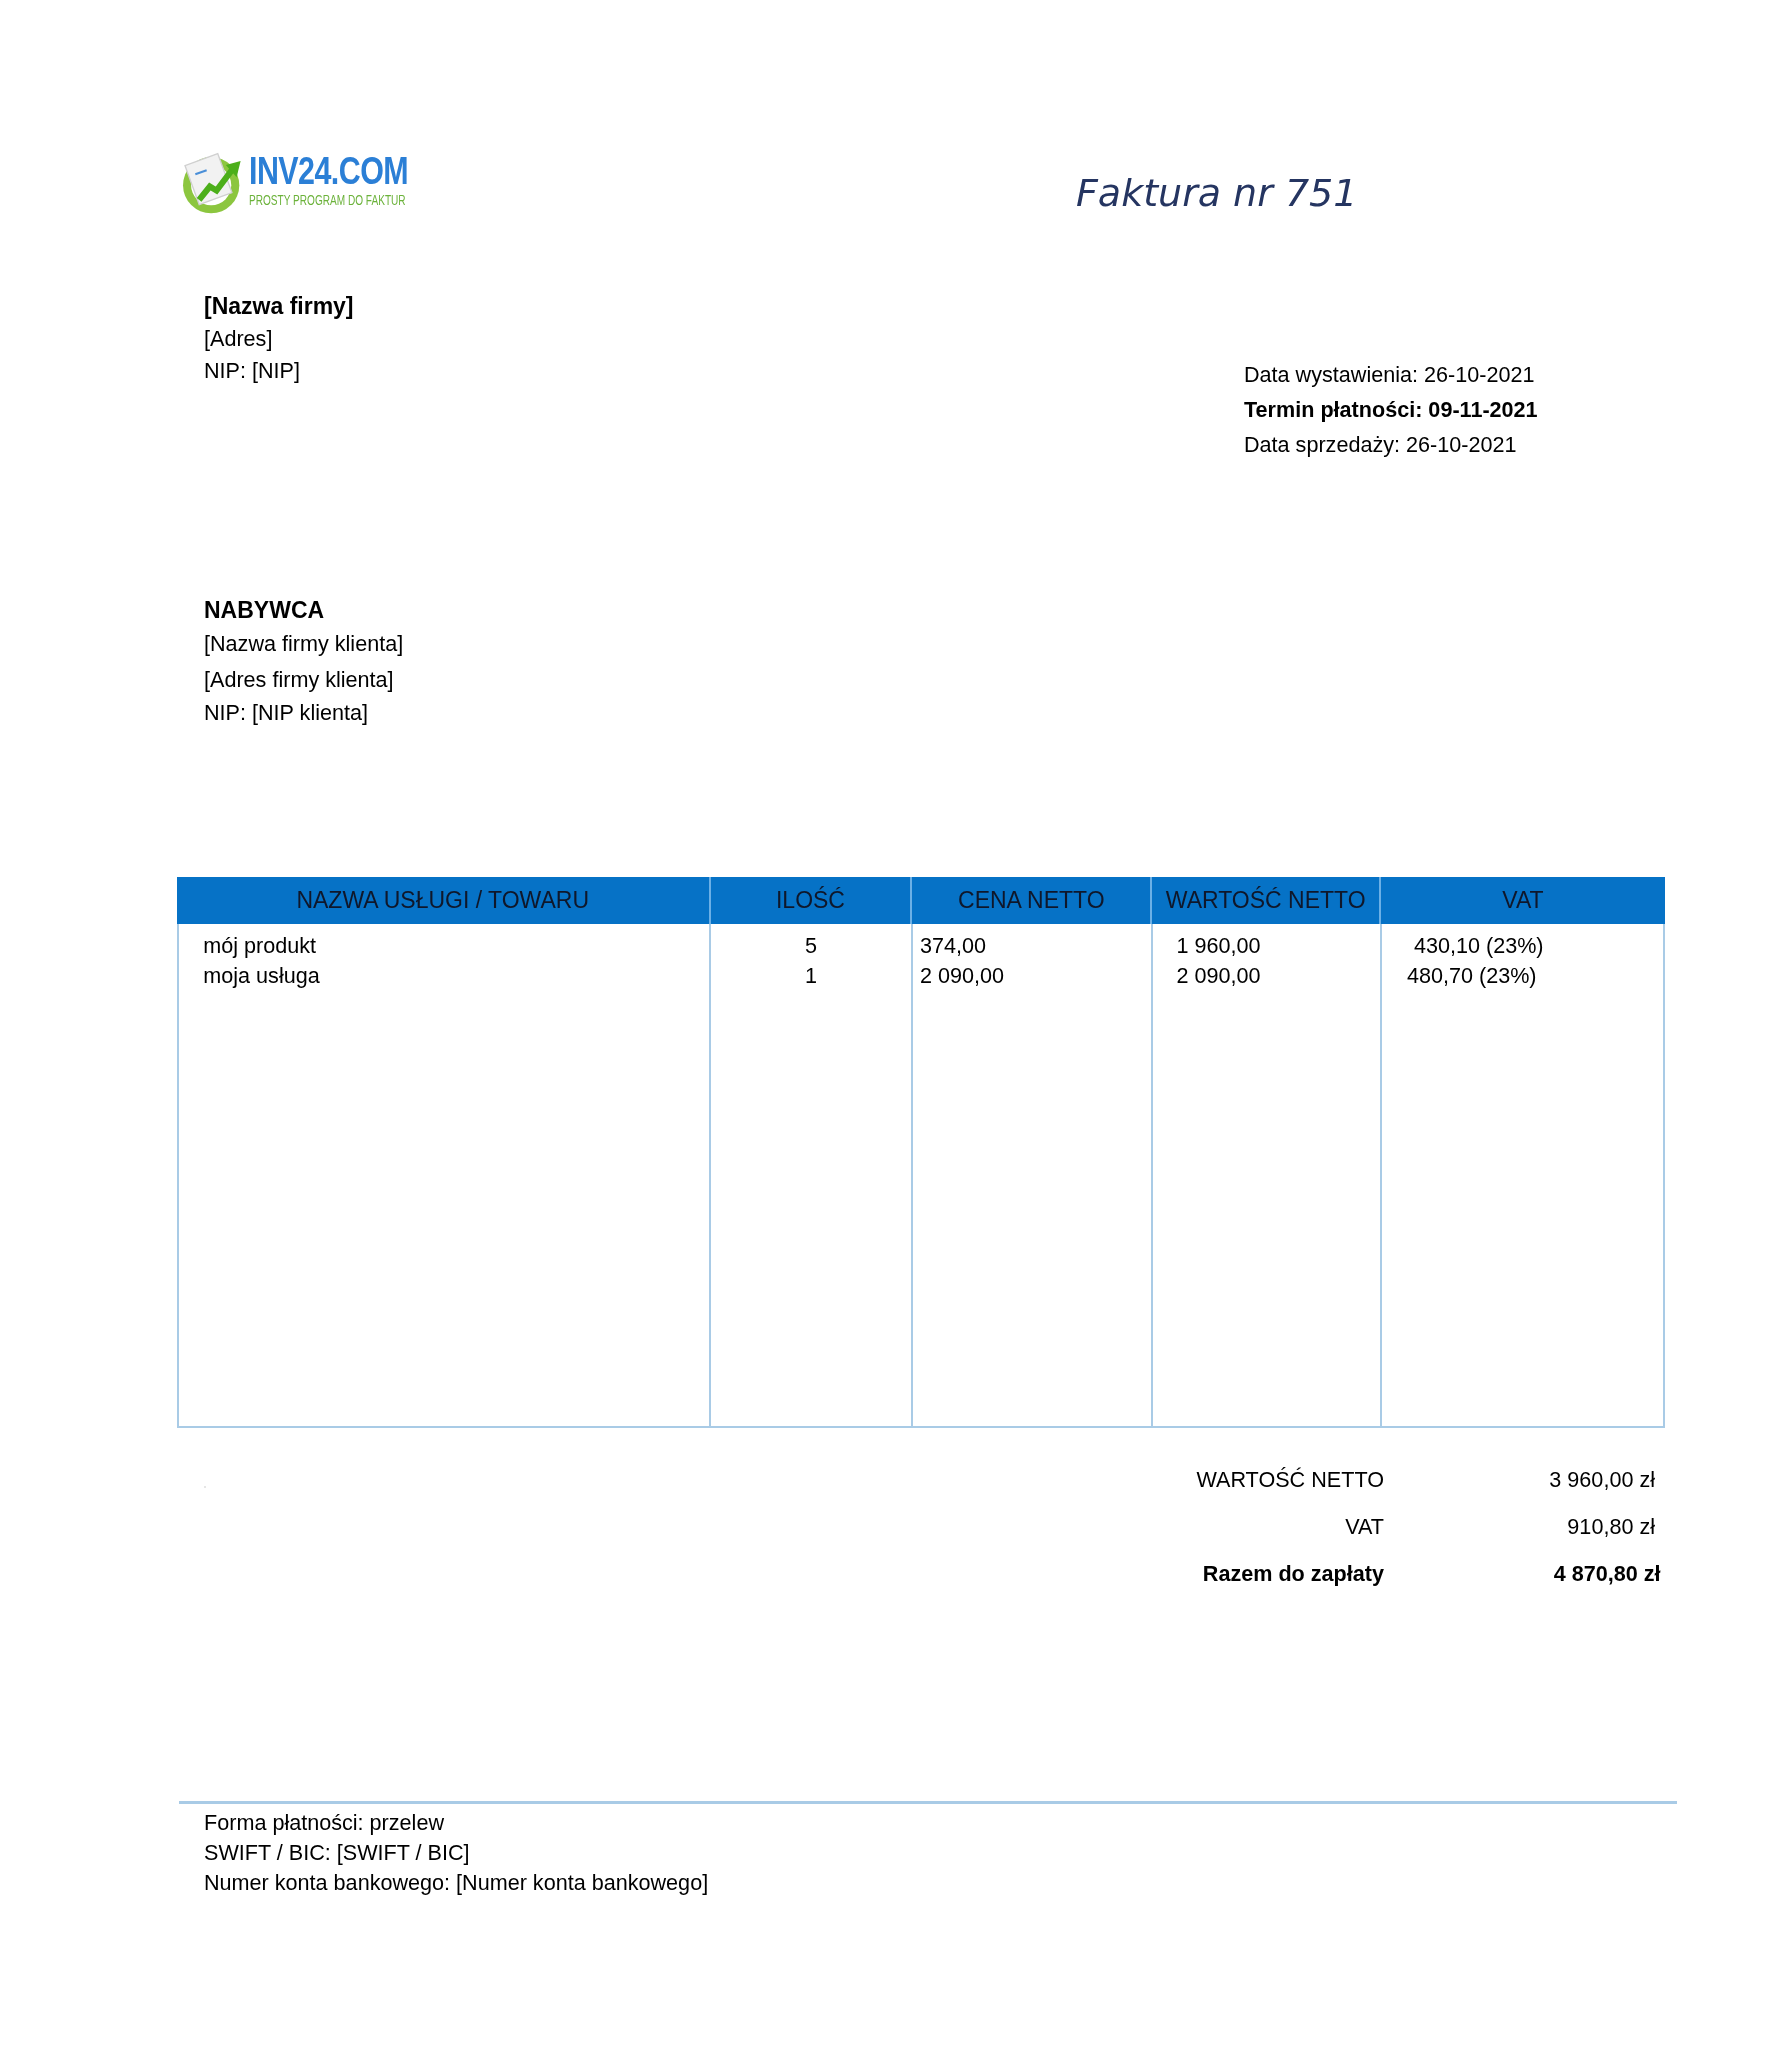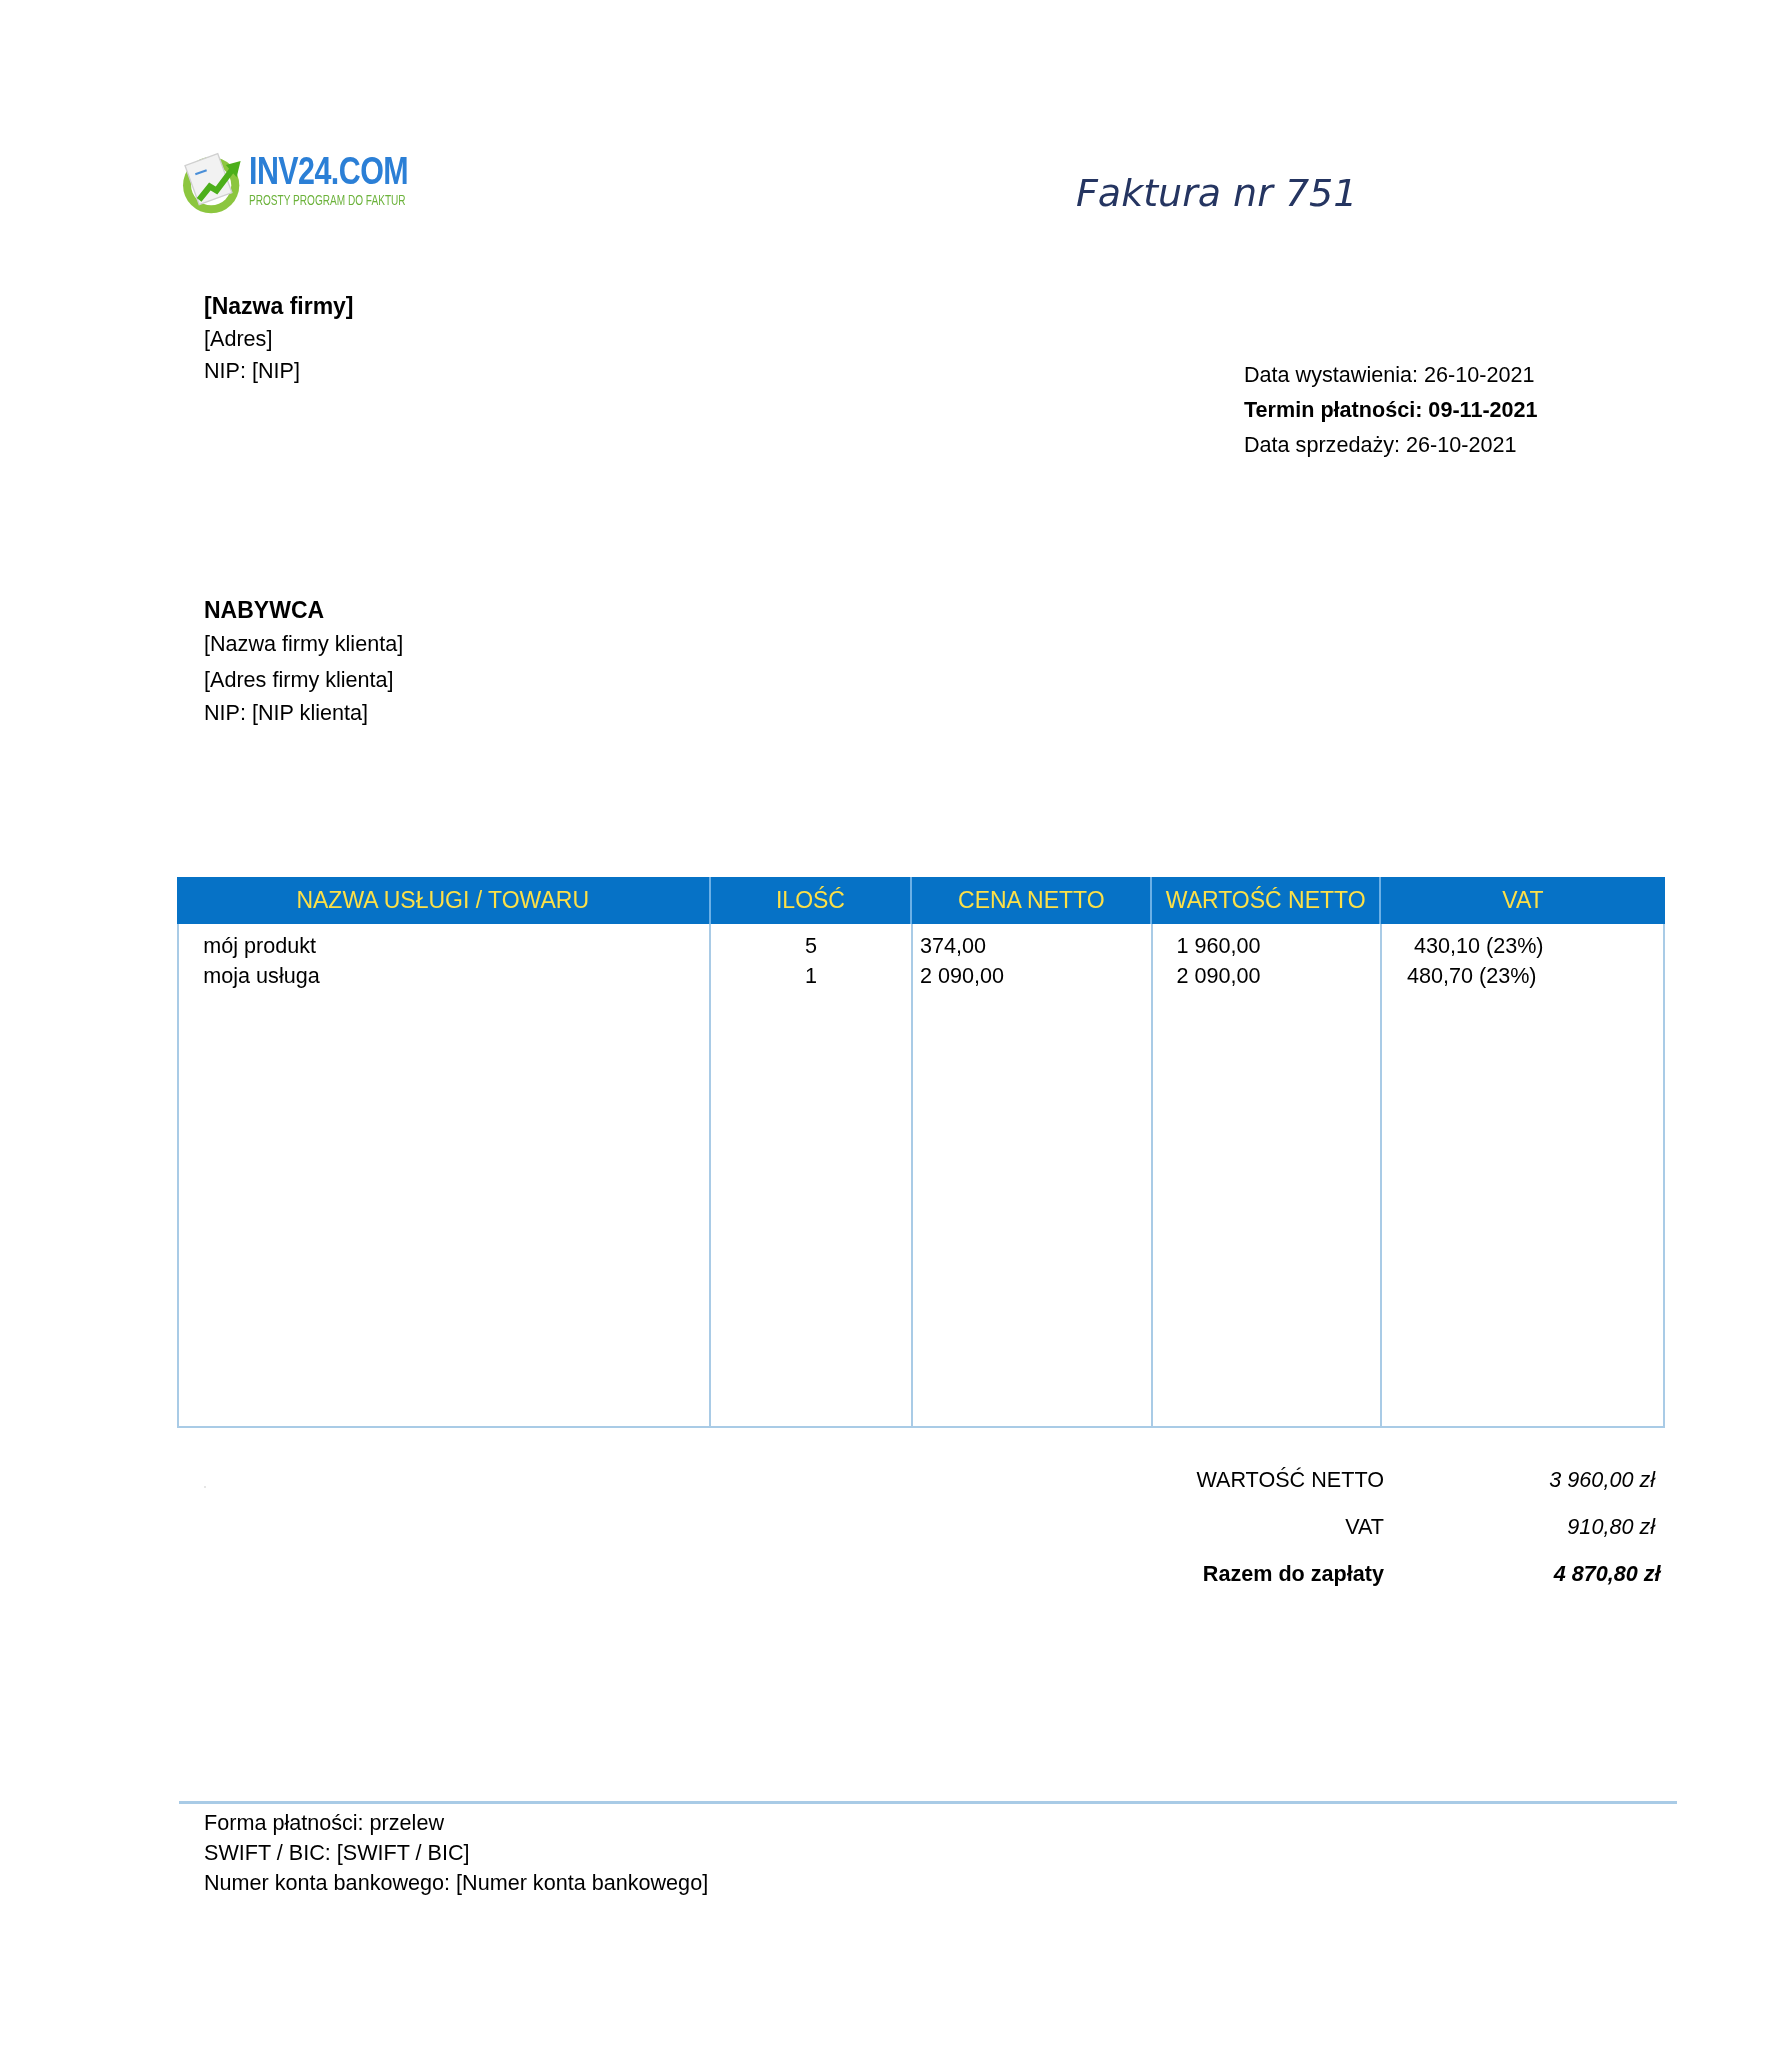--- a/index.html
+++ b/index.html
@@ -32,41 +32,41 @@
   .dates .line { height: 35px; }
 
   .buyer { left: 204px; top: 596px; }
   .buyer .line { height: 33px; }
   .buyer .line.l2 { height: 36px; }
 
   
   .items-table { left: 177px; top: 877px; width: 1488px; height: 551px;
     border: 2.1px solid #a9cbe6; box-sizing: border-box; border-top: none; }
   .thead { position: absolute; left: -2.1px; top: 0; width: 1488px; height: 47px; background: #0672c6; display: flex; }
-  .th { height: 47px; color: #fde047; font-size: 23px; display: flex; align-items: center; justify-content: center;
+  .th { height: 47px; color: #0f172a; font-size: 23px; display: flex; align-items: center; justify-content: center;
     box-sizing: border-box; border-right: 2.1px solid #6cb0e6; white-space: nowrap; }
   .th:last-child { border-right: none; }
   .tbody { position: absolute; left: -2.1px; top: 47px; width: 1762px; height: 504px; display: flex; }
   .col { box-sizing: border-box; border-right: 2.1px solid #a9cbe6; height: 100%; padding-top: 7px; }
   .col:last-child { border-right: none; }
   .cell { font-size: 21.6px; line-height: 30px; white-space: nowrap; }
   .c-name .cell { padding-left: 26.4px; }
   .c-qty .cell { text-align: center; }
   .c-price .cell { padding-left: 7px; }
   .c-net .cell { padding-left: 23.6px; }
   .c-vat .cell { padding-left: 25px; }
   .c-vat .cell.first { padding-left: 32px; }
 
   .w1 { width: 534px; } .w2 { width: 202px; } .w3 { width: 240px; } .w4 { width: 229px; } .w5 { width: 284px; }
 
   
   .summary { left: 1182px; top: 1467px; width: 473px; }
   .sum-row { position: relative; height: 47px; font-size: 21.6px; white-space: nowrap; }
   .sum-label { position: absolute; right: 271px; top: 0; text-align: right; }
-  .sum-value { position: absolute; right: 0; top: 0; text-align: right; font-style: italic; }
+  .sum-value { position: absolute; right: 0; top: 0; text-align: right; }
   .sum-row.total { font-weight: bold; }
   .sum-row.total .sum-value { right: -5.6px; }
   .dot-mark { left: 204px; top: 1486px; width: 2.1px; height: 2.1px; background: #e6e6e6; }
 
   
   .footer-rule { left: 179px; top: 1801px; width: 1498px; height: 2.8px; background: #a9cbe6; }
   .payment { left: 204px; top: 1808px; }
   .payment .line { height: 30px; }
 </style>
 </head>

